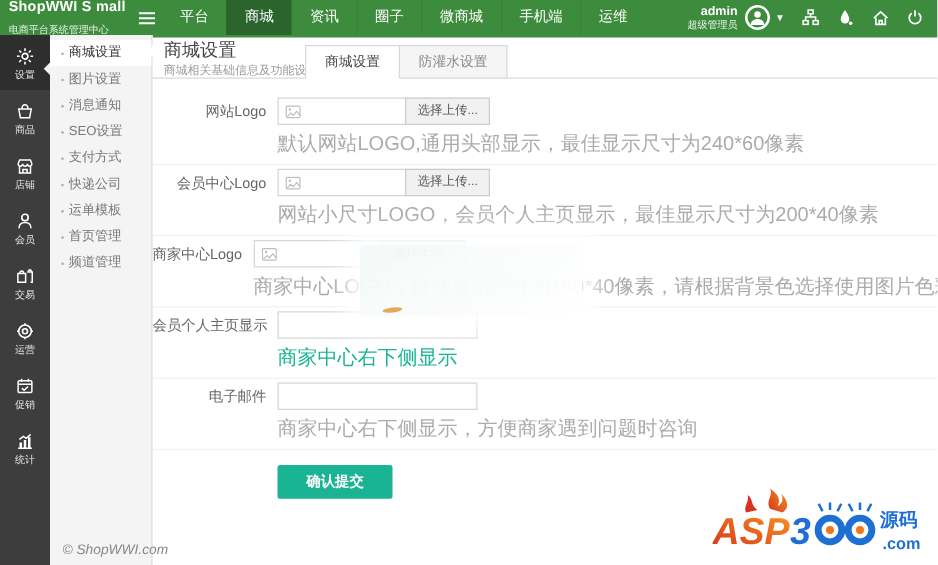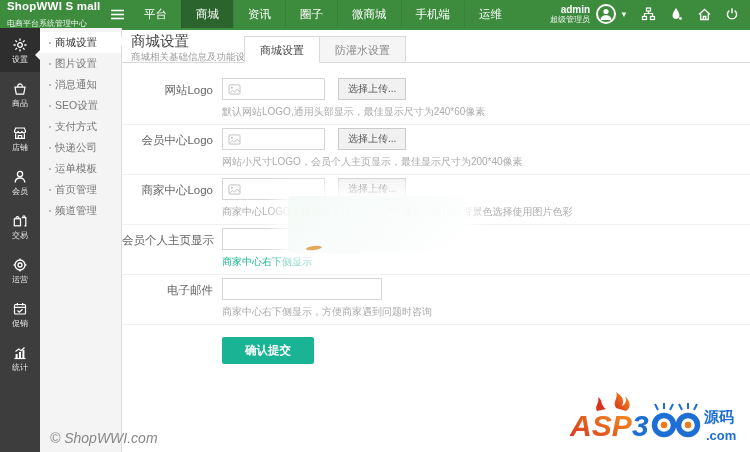--- a/index.html
+++ b/index.html
@@ -30,43 +30,43 @@
   .rail-item.active { background:#2e2e2e; }
   .rail-label { font-size:8px; line-height:9px; }
   .rail-arrow { position:absolute; left:35px; top:50px; width:0; height:0; border-top:5px solid transparent; border-bottom:5px solid transparent; border-right:5px solid #f4f4f4; z-index:6; }
 
   
   .submenu { position:absolute; left:40px; top:28px; width:82px; bottom:0; background:#f4f4f4; border-right:1px solid #dedede; z-index:5; }
   .submenu-list { padding-top:4px; }
   .submenu-item { height:21px; line-height:21px; padding-left:15px; font-size:10.5px; color:#777; position:relative; cursor:pointer; white-space:nowrap; }
   .submenu-item::before { content:""; position:absolute; left:9px; top:10px; width:2px; height:2px; background:#aaa; border-radius:50%; }
   .submenu-item.active { background:#fff; color:#333; }
-  .submenu-footer { position:absolute; bottom:6px; left:10px; font-size:14px; font-style:italic; color:#888; white-space:nowrap; }
+  .submenu-footer { position:absolute; bottom:6px; left:10px; font-size:11px; font-style:italic; color:#888; white-space:nowrap; }
   .content-arrow { position:absolute; left:117px; top:36px; width:0; height:0; border-top:5px solid transparent; border-bottom:5px solid transparent; border-right:6px solid #fff; z-index:7; }
 
   
   .content { position:absolute; left:122px; top:28px; right:0; bottom:0; background:#fff; border-top:2px solid #3e8e41; }
   .content-header { position:relative; height:33px; border-bottom:1px solid #d9d9d9; }
   .title-block { position:absolute; left:9px; top:3px; }
   .page-title { font-size:14.5px; color:#444; line-height:17px; }
   .page-subtitle { font-size:9.5px; color:#9a9a9a; line-height:12px; margin-top:1px; white-space:nowrap; }
   .tabs { position:absolute; left:122px; bottom:-1px; display:flex; }
   .tab { height:27px; line-height:26px; padding:0 15px; font-size:11px; border:1px solid #d9d9d9; cursor:pointer; }
   .tab.active { background:#fff; color:#444; border-bottom-color:#fff; }
   .tab.inactive { background:#f5f5f5; color:#888; border-left:none; }
 
   
   .form { position:absolute; left:0; right:0; top:45px; }
   .row { display:flex; border-bottom:1px solid #f1f1f1; padding:3px 0 5px 0; min-height:42px; }
   .row-label { width:100px; text-align:right; padding-right:9px; font-size:11.5px; color:#666; line-height:24px; white-space:nowrap; }
-  .field-line { display:flex; align-items:flex-start;gap:14px; }
+  .field-line { display:flex; align-items:flex-start; }
   .input-upload { width:103px; height:22px; border:1px solid #d6d6d6; background:#fff; display:flex; align-items:center; padding-left:5px; }
   .btn-upload { height:22px; margin-left:-1px; padding:0 9px; border:1px solid #ccc; background:#f1f1f1; color:#555; font-size:10px; line-height:20px; cursor:pointer; }
   .input-text { width:160px; height:22px; border:1px solid #d6d6d6; background:#fff; font-size:11px; padding:0 4px; color:#333; outline:none; }
-  .help { font-size:10px; color:#ababab; margin-top:5px; white-space:nowrap; }
+  .help { font-size:16px; color:#ababab; margin-top:5px; white-space:nowrap; }
   .help.teal { color:#1ab394; }
   .submit-area { padding:12px 0 0 100px; }
   .btn-submit { background:#1ab394; color:#fff; border:none; border-radius:2px; font-size:11.5px; padding:6px 23px; cursor:pointer; font-weight:bold; }
 
   
   .white-overlay { position:absolute; left:288px; top:196px; width:178px; height:57px; background:linear-gradient(135deg, rgba(244,250,247,0.96), rgba(255,255,255,0.96)); border-radius:4px; box-shadow:0 0 16px 12px rgba(255,255,255,0.88); z-index:20; }
   .overlay-mark { position:absolute; left:306px; top:246px; width:16px; height:4px; background:#dd9b3e; border-radius:50%; transform:rotate(-7deg); opacity:.85; z-index:21; }
 
   
   .watermark { position:absolute; right:4px; bottom:2px; z-index:30; }

